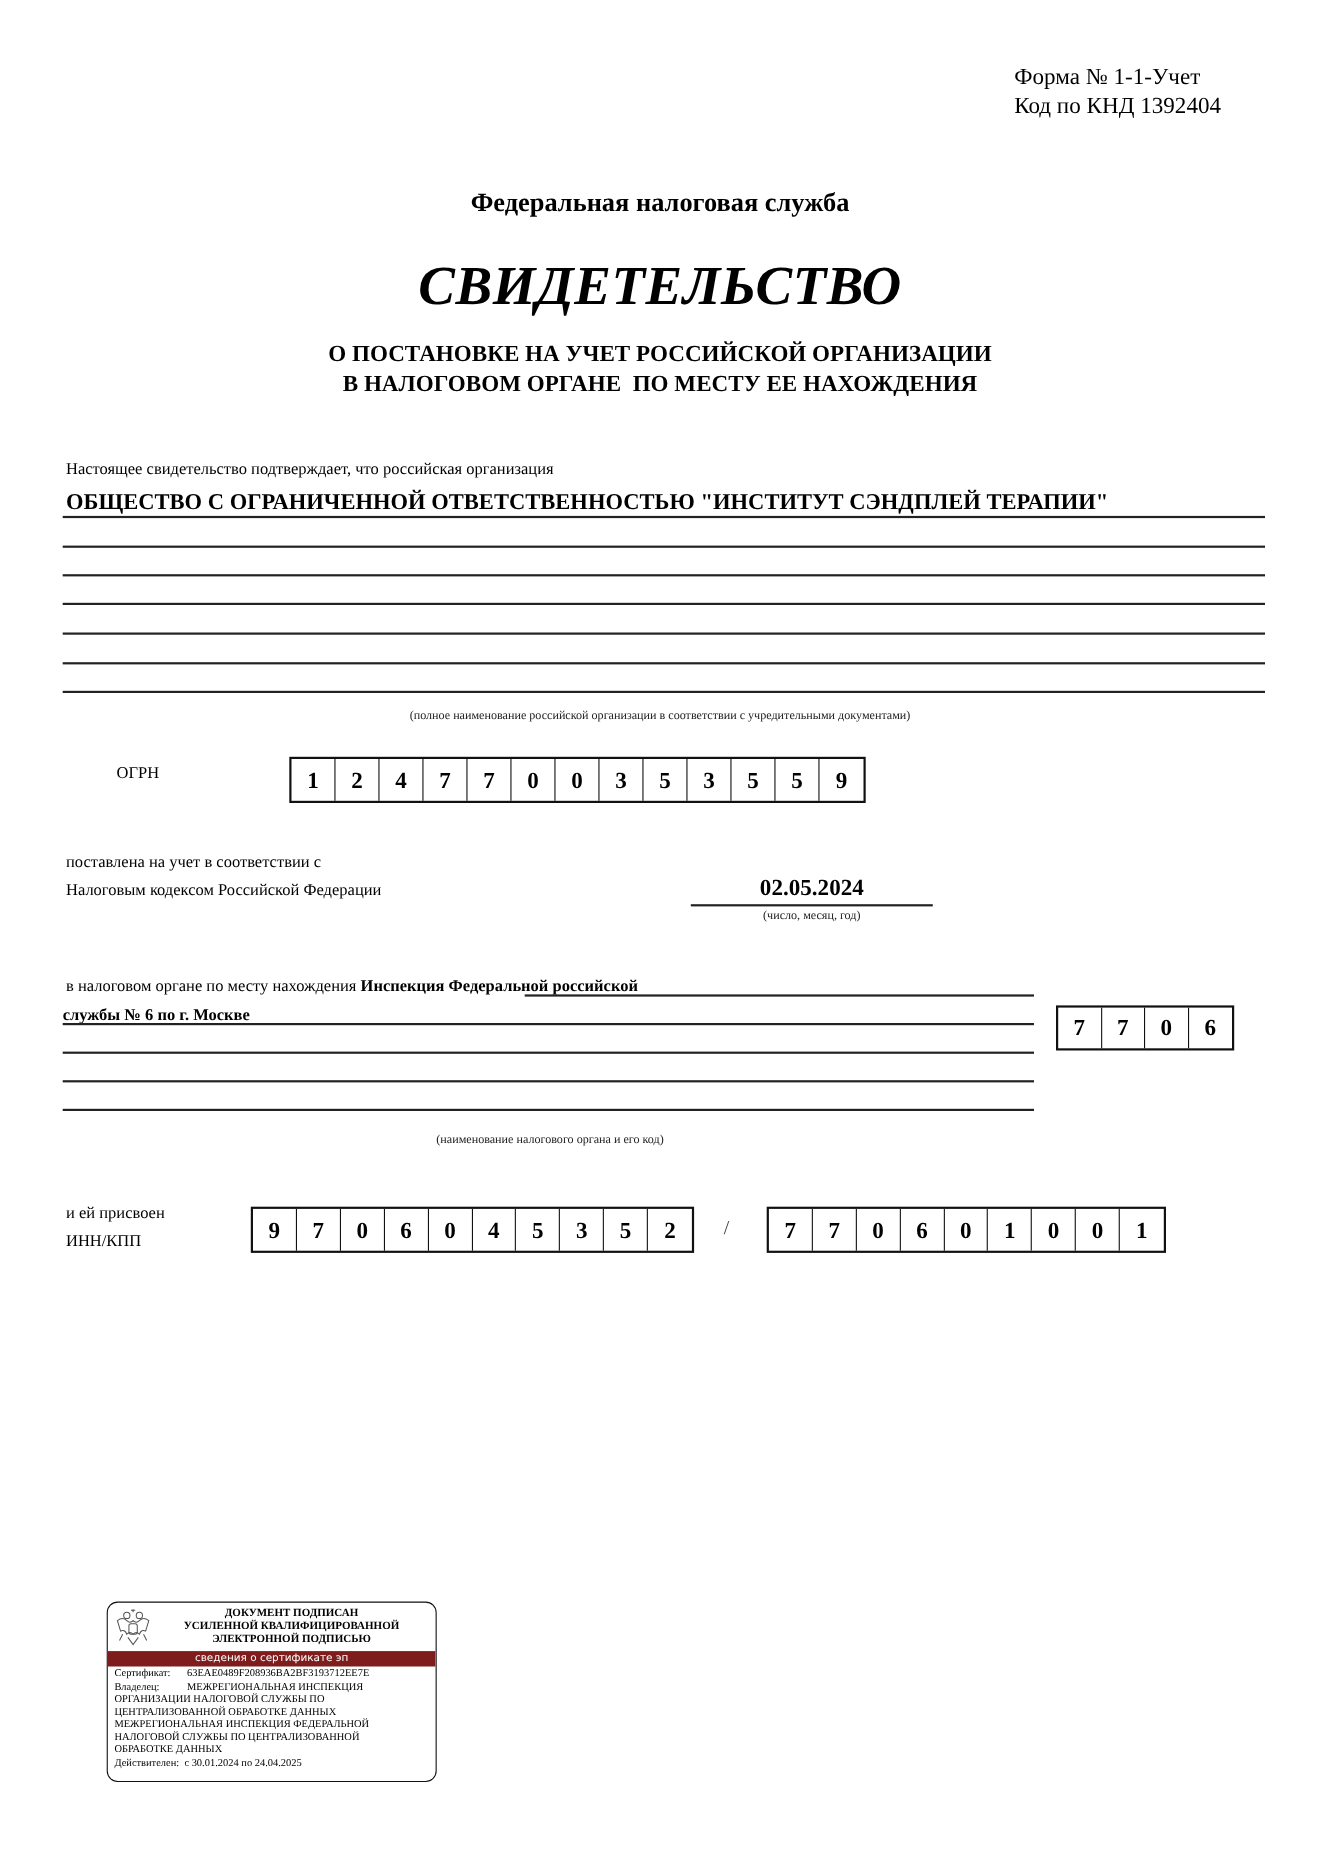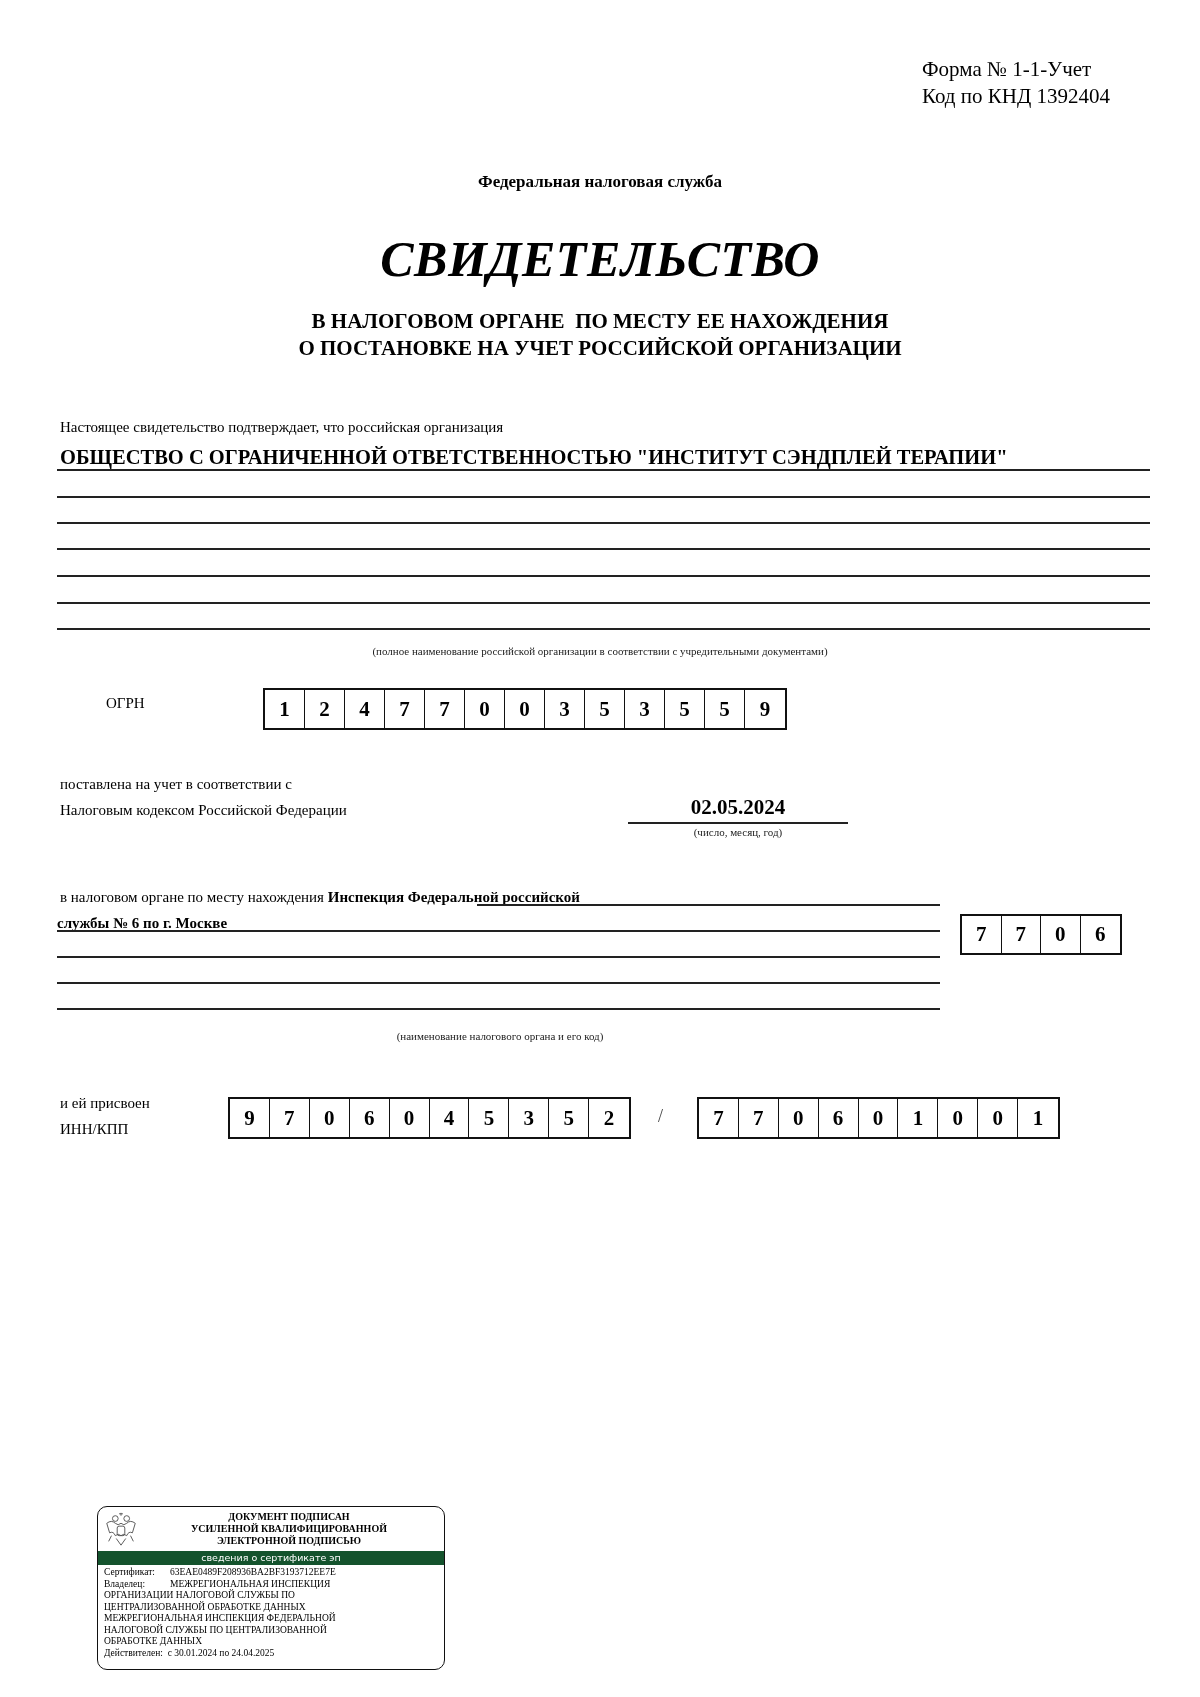--- a/index.html
+++ b/index.html
@@ -3,68 +3,68 @@
 <meta charset="utf-8">
 <style>
   html, body { margin: 0; padding: 0; background: #ffffff; }
   body {
     width: 1200px; height: 1697px; position: relative; overflow: hidden;
     font-family: "Liberation Serif", "DejaVu Serif", serif; color: #000;
   }
   .abs { position: absolute; }
   .form-code { left: 922px; top: 56px; font-size: 21px; line-height: 27px; }
   .center { left: 0; width: 1200px; text-align: center; }
-  .fns { top: 172px; font-size: 17px; font-weight: bold; }
+  .fns { top: 172px; font-size: 24px; font-weight: bold; }
   .title { top: 230px; font-size: 50px; font-weight: bold; letter-spacing: 0.5px; font-style: italic; }
   .subtitle { top: 308px; font-size: 21px; font-weight: bold; line-height: 27px; }
   .text { font-size: 15px; line-height: 26px; }
   .hline { position: absolute; height: 0; border-top: 2px solid #222; }
   .caption { font-size: 11px; text-align: center; color: #222; }
   .cells { position: absolute; display: flex; border: 2px solid #111; box-sizing: border-box; }
   .cell {
     width: 40px; height: 100%; border-right: 1.5px solid #111; box-sizing: border-box;
     display: flex; align-items: center; justify-content: center;
     font-weight: bold; font-size: 21px;
   }
   .cell:last-child { border-right: none; }
   .stamp {
-    left: 97px; top: 1506px; width: 348px; height: 164px;
+    left: 97px; top: 1456px; width: 300px; height: 164px;
     border: 1.5px solid #111; border-radius: 10px; box-sizing: border-box;
     font-size: 9.5px; line-height: 11.5px; overflow: hidden;
   }
   .stamp-head { position: relative; height: 44px; }
   .emblem {
     position: absolute; left: 4px; top: 3px; width: 38px; height: 38px;
   }
   .stamp-title {
     position: absolute; left: 40px; right: 4px; top: 4px; text-align: center;
     font-weight: bold; font-size: 10px; line-height: 12px;
   }
   .stamp-bar {
-    background: #14532d; color: #fff; text-align: center;
+    background: #7f1d1d; color: #fff; text-align: center;
     font-family: "DejaVu Sans", sans-serif; font-size: 9.5px; line-height: 14px;
     margin: 0 0 2px 0;
   }
   .stamp-body { padding: 0 6px; }
   .stamp-row { white-space: nowrap; }
   .stamp-label { display: inline-block; width: 66px; }
 </style>
 </head>
 <body>
 
 <div class="abs form-code">
   <div>Форма № 1-1-Учет</div>
   <div>Код по КНД 1392404</div>
 </div>
 
 <div class="abs center fns">Федеральная налоговая служба</div>
 <div class="abs center title">СВИДЕТЕЛЬСТВО</div>
 <div class="abs center subtitle">
+  <div>О ПОСТАНОВКЕ НА УЧЕТ РОССИЙСКОЙ ОРГАНИЗАЦИИ</div>
   <div style="white-space:pre;">В НАЛОГОВОМ ОРГАНЕ  ПО МЕСТУ ЕЕ НАХОЖДЕНИЯ</div>
-  <div>О ПОСТАНОВКЕ НА УЧЕТ РОССИЙСКОЙ ОРГАНИЗАЦИИ</div>
 </div>
 
 <div class="abs text" style="left:60px; top:414px;">Настоящее свидетельство подтверждает, что российская организация</div>
 <div class="abs text" style="left:60px; top:444px; font-weight:bold; font-size:20.5px; white-space:nowrap;">ОБЩЕСТВО С ОГРАНИЧЕННОЙ ОТВЕТСТВЕННОСТЬЮ "ИНСТИТУТ СЭНДПЛЕЙ ТЕРАПИИ"</div>
 <div class="hline" style="left:57px; width:1093px; top:469px;"></div>
 <div class="hline" style="left:57px; width:1093px; top:496px;"></div>
 <div class="hline" style="left:57px; width:1093px; top:522px;"></div>
 <div class="hline" style="left:57px; width:1093px; top:548px;"></div>
 <div class="hline" style="left:57px; width:1093px; top:575px;"></div>
 <div class="hline" style="left:57px; width:1093px; top:602px;"></div>

